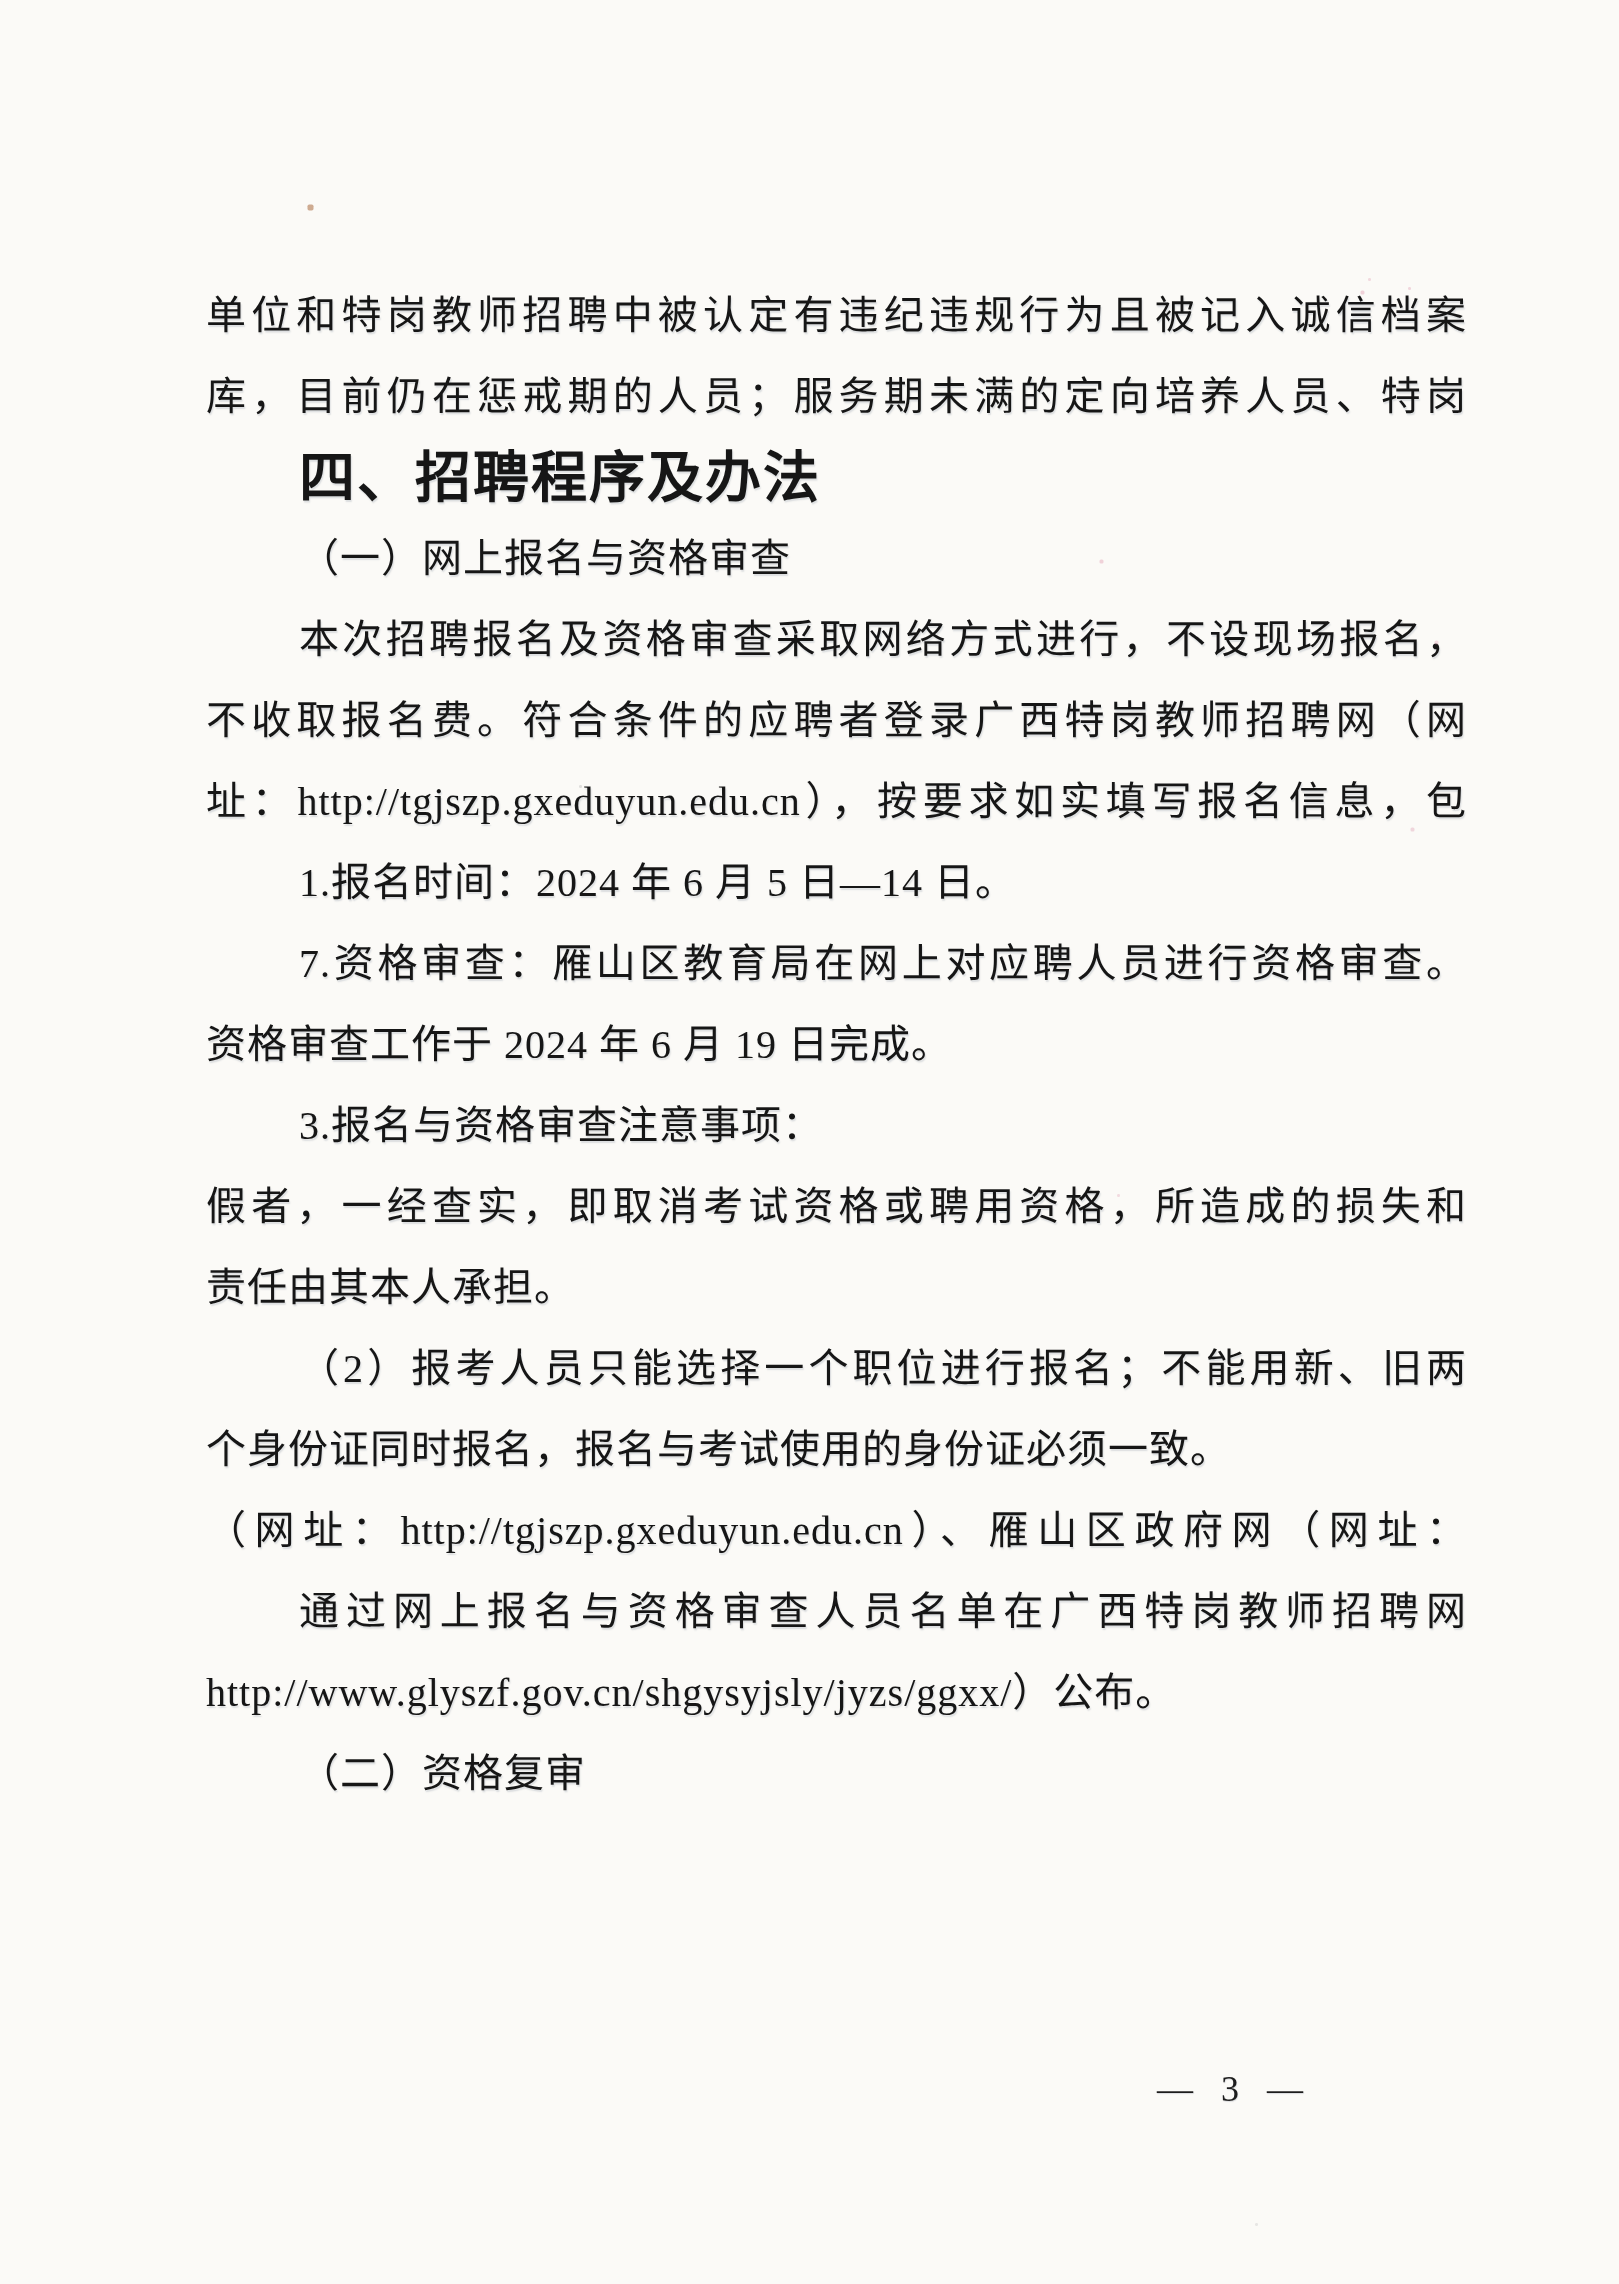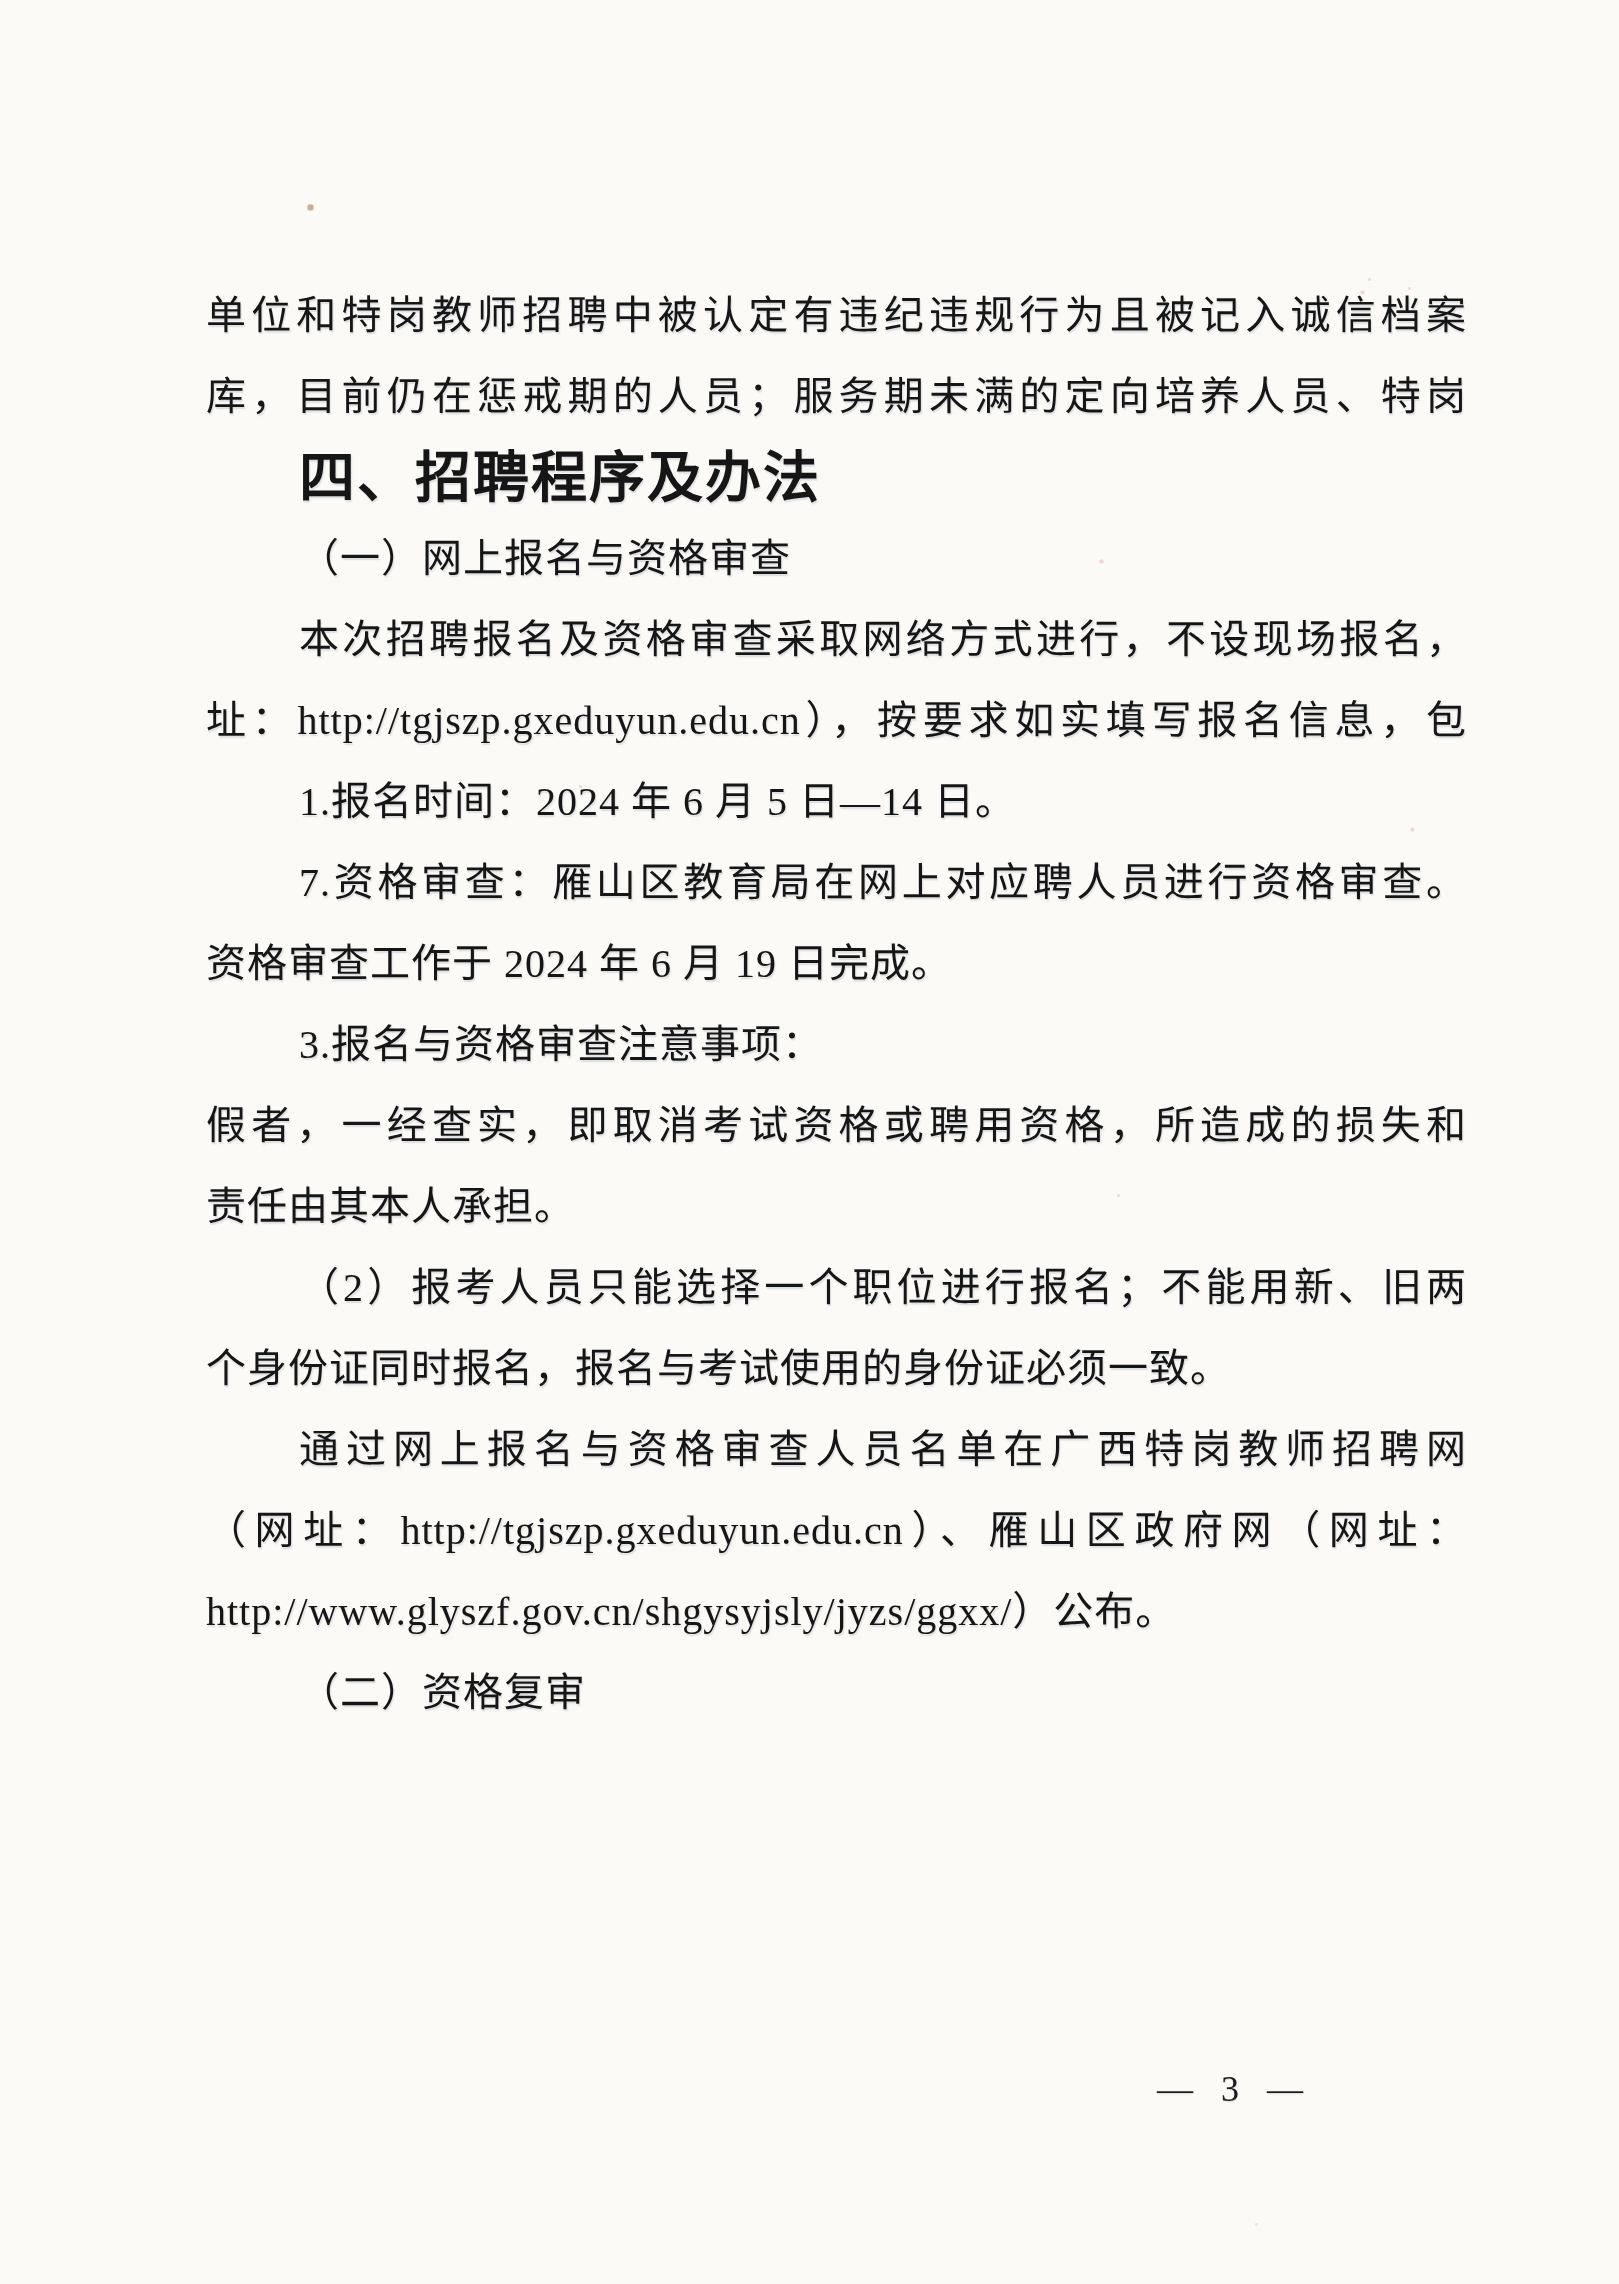--- a/index.html
+++ b/index.html
@@ -77,31 +77,32 @@
 <body>
 
 <div class="page">
 
   <div class="body-text">
     <div class="ln j">单位和特岗教师招聘中被认定有违纪违规行为且被记入诚信档案</div>
     <div class="ln j">库，目前仍在惩戒期的人员；服务期未满的定向培养人员、特岗</div>
     <div class="ln ind heading">四、招聘程序及办法</div>
     <div class="ln ind">（一）网上报名与资格审查</div>
     <div class="ln ind j">本次招聘报名及资格审查采取网络方式进行，不设现场报名，</div>
+    <div class="ln j">不收取报名费。符合条件的应聘者登录广西特岗教师招聘网（网</div>
     <div class="ln j">址：http://tgjszp.gxeduyun.edu.cn），按要求如实填写报名信息，包</div>
     <div class="ln ind">1.报名时间：2024 年 6 月 5 日—14 日。</div>
     <div class="ln ind j">7.资格审查：雁山区教育局在网上对应聘人员进行资格审查。</div>
     <div class="ln">资格审查工作于 2024 年 6 月 19 日完成。</div>
     <div class="ln ind">3.报名与资格审查注意事项：</div>
     <div class="ln j">假者，一经查实，即取消考试资格或聘用资格，所造成的损失和</div>
     <div class="ln">责任由其本人承担。</div>
     <div class="ln ind j">（2）报考人员只能选择一个职位进行报名；不能用新、旧两</div>
     <div class="ln">个身份证同时报名，报名与考试使用的身份证必须一致。</div>
+    <div class="ln j">（网址：http://tgjszp.gxeduyun.edu.cn）、雁山区政府网（网址：</div>
     <div class="ln ind j">通过网上报名与资格审查人员名单在广西特岗教师招聘网</div>
-    <div class="ln j">（网址：http://tgjszp.gxeduyun.edu.cn）、雁山区政府网（网址：</div>
     <div class="ln">http://www.glyszf.gov.cn/shgysyjsly/jyzs/ggxx/）公布。</div>
     <div class="ln ind">（二）资格复审</div>
   </div>
 
   <div class="page-number">— 3 —</div>
 
   <div class="specks"></div>
 
 </div>
 

